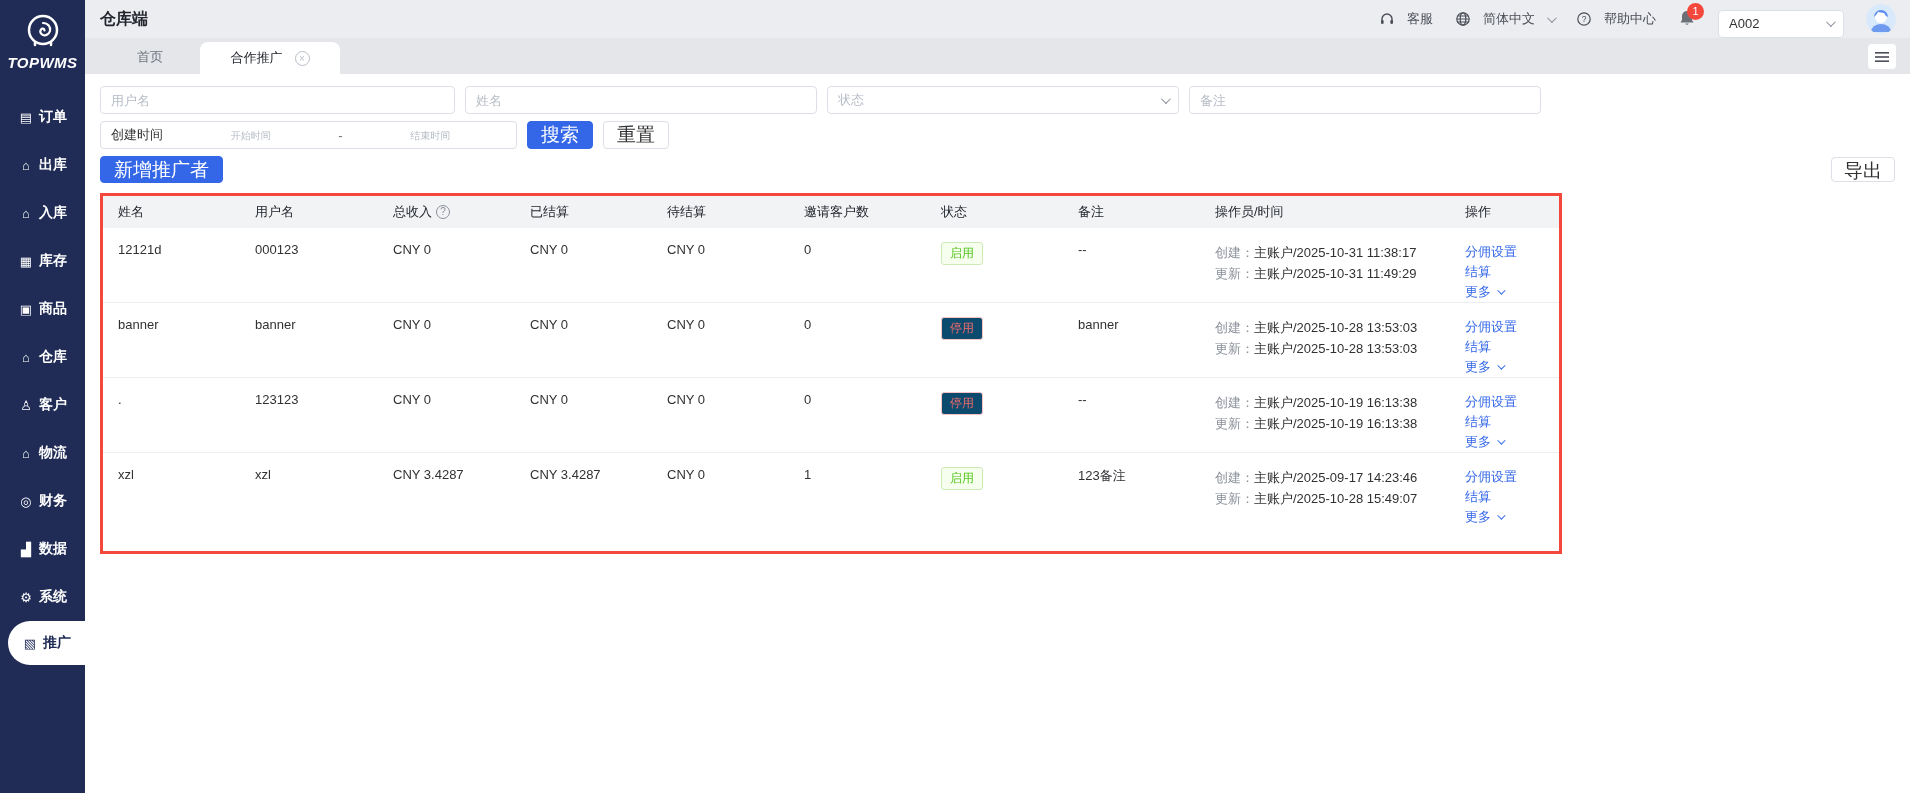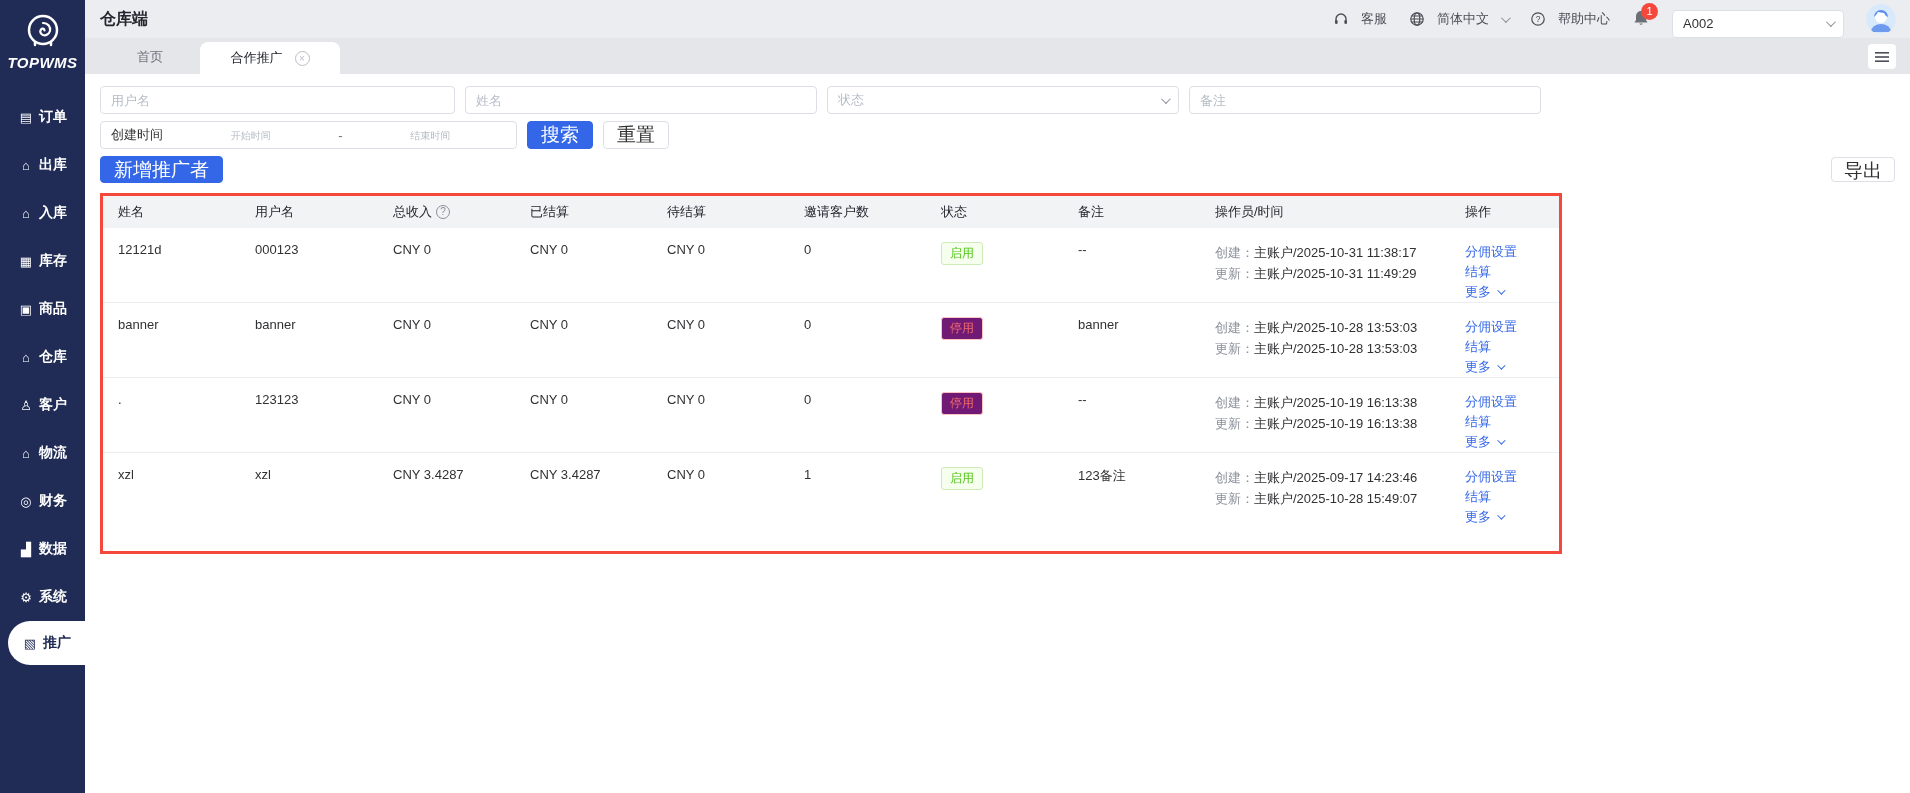--- a/index.html
+++ b/index.html
@@ -24,21 +24,21 @@
   .topbar { height:38px; background:#ecedf0; display:flex; align-items:center; padding:0 14px 0 15px; }
   .topbar h1 { font-size:16px; font-weight:bold; color:#23262e; }
   .topbar-right { margin-left:auto; display:flex; align-items:center; gap:22px; }
   .top-item { display:flex; align-items:center; gap:12px; color:#4a4e57; font-size:13px; cursor:pointer; }
   .top-item svg { display:block; }
   .chev { width:7px; height:7px; border-right:1.5px solid #8a8f99; border-bottom:1.5px solid #8a8f99;
           transform:rotate(45deg) translateY(-2px); display:inline-block; }
   .bell-wrap { position:relative; cursor:pointer; }
   .badge { position:absolute; top:-6px; left:9px; min-width:17px; height:17px; background:#f5483d;
            border-radius:50%; color:#fff; font-size:11px; display:flex; align-items:center; justify-content:center; }
-  .account-select { width:172px; height:28px; background:#fff; border:1px solid #dcdfe6; border-radius:4px;
+  .account-select { width:126px; height:28px; background:#fff; border:1px solid #dcdfe6; border-radius:4px;
                     display:flex; align-items:center; padding:9px 10px; color:#303133; cursor:pointer;margin-top:9px; }
   .account-select .chev { margin-left:auto; }
   .avatar { width:30px; height:30px; border-radius:50%; overflow:hidden; cursor:pointer; }
 
   
   .tabstrip { height:36px; background:#e4e6e9; display:flex; align-items:flex-end; padding-left:15px; position:relative; }
   .tab { height:30px; min-width:100px; display:flex; align-items:center; justify-content:center; gap:12px;
          font-size:13px; color:#6d737d; cursor:pointer; padding:0 18px; }
   .tab.active { background:#fff; color:#23262e; border-radius:8px 8px 0 0; height:32px; min-width:140px; }
   .tab-close { width:15px; height:15px; border:1px solid #b9bec7; border-radius:50%; color:#b9bec7;
@@ -77,21 +77,21 @@
   .t-head { background:#f2f3f5; }
   .t-head .t-cell { padding:7px 8px 7px 15px; font-size:13px; color:#23262e; display:flex; align-items:center; gap:4px; }
   .t-cell { padding:0 8px 0 15px; }
   .help-circ { width:14px; height:14px; border:1px solid #8a8f99; border-radius:50%; color:#8a8f99;
                font-size:10px; line-height:12px; text-align:center; display:inline-block; }
   .t-row { border-top:1px solid #ebedf0; min-height:72px; }
   .t-row:first-of-type { border-top:none; }
   .t-row .t-cell { padding-top:14px; font-size:13px; color:#303133; }
   .tag { display:inline-block; font-size:12px; padding:2px 8px; border-radius:3px; }
   .tag-enabled { color:#52c41a; background:#f6ffed; border:1px solid #cdeab7; }
-  .tag-disabled { color:#f56c6c; background:#701a75; border:1px solid #fbc4c4; }
+  .tag-disabled { color:#f56c6c; background:#0c4a6e; border:1px solid #fbc4c4; }
   .op-line { line-height:21px; white-space:nowrap; }
   .op-label { color:#8a8f99; }
   .op-val { color:#303133; }
   .act-link { color:#3367e8; line-height:20px; cursor:pointer; display:flex; align-items:center; gap:6px; }
   .act-link .chev { border-color:#3367e8; width:6px; height:6px; transform:rotate(45deg) translateY(-2px); }
 </style>
 </head>
 <body>
 
 <div class="app">

